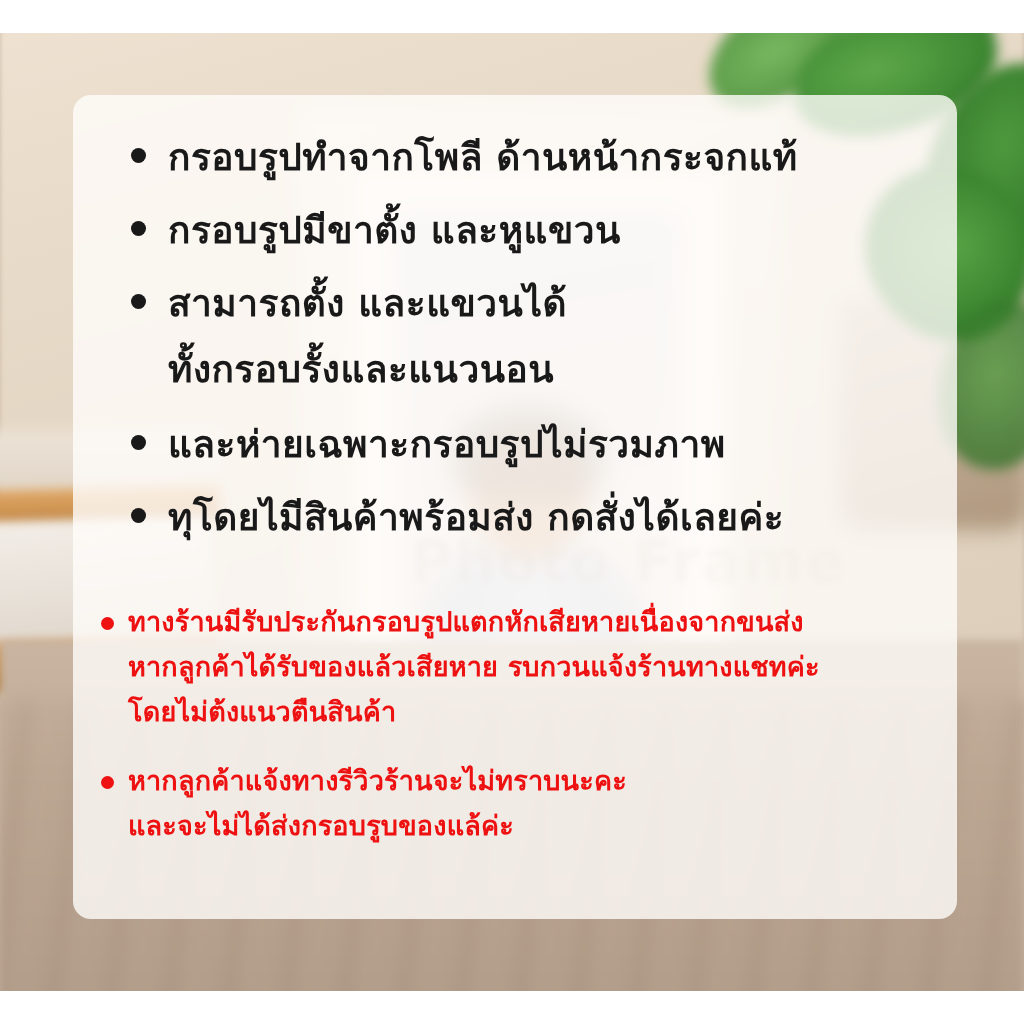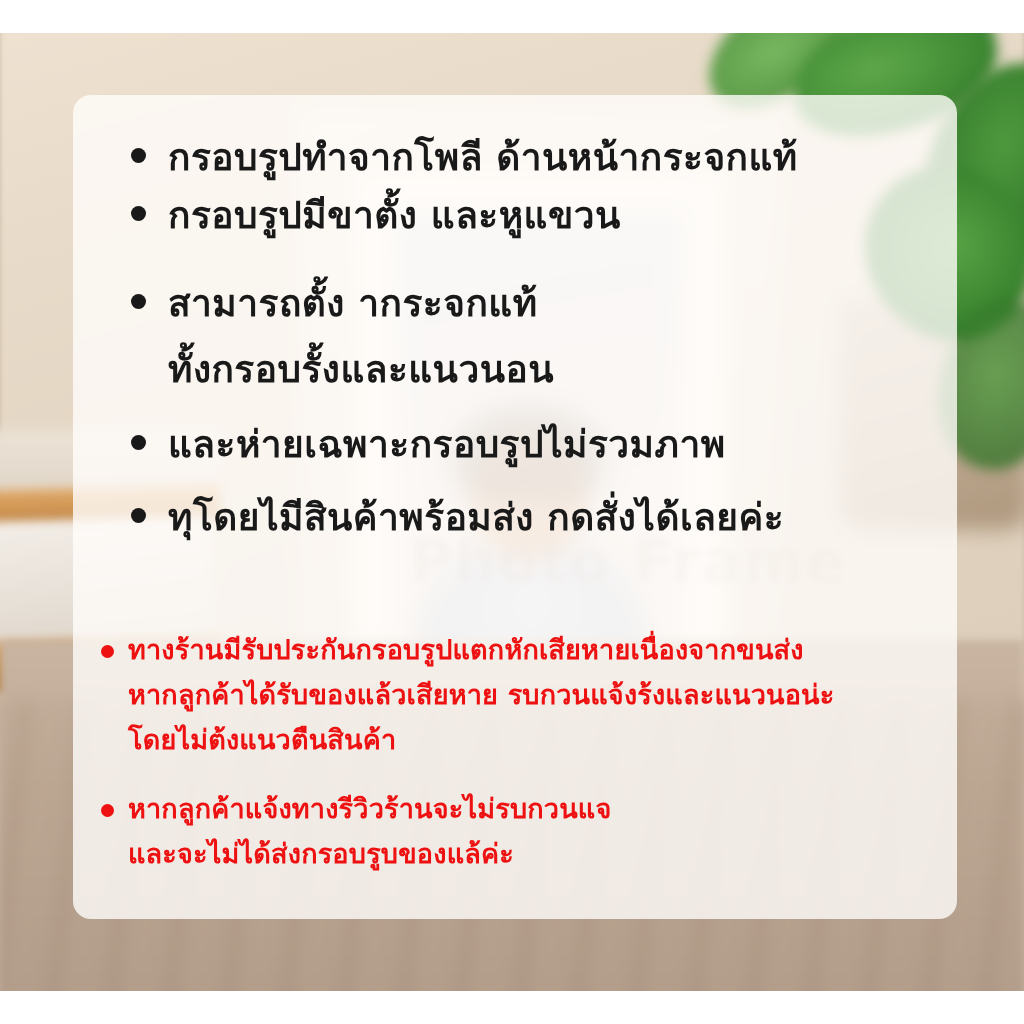--- a/index.html
+++ b/index.html
@@ -224,21 +224,21 @@
     font-size:37px;
     line-height:1.0;
     font-weight:700;
     color:#191919;
     letter-spacing:.5px;
   }
   #features .row.cont{ left:95px; }
   #features .row.cont .dot{ visibility:hidden; width:0; margin-right:0; }
 
   
-  #policy .row{ left:28px;margin-top:28px; }
+  #policy .row{ left:28px; }
   #policy .dot{
     width:13px; height:13px;
     background:#ee1111;
     margin-right:14px;
   }
   #policy .txt{
     font-size:27px;
     line-height:1.0;
     font-weight:700;
     color:#ee1111;
@@ -279,28 +279,28 @@
 
   <div id="card">
 
     <div class="list" id="features">
 
       <div class="row" style="top:44px">
         <span class="dot"></span>
         <span class="txt">กรอบรูปทำจากโพลี ด้านหน้ากระจกแท้</span>
       </div>
 
-      <div class="row" style="top:102px">
+      <div class="row" style="top:117px">
         <span class="dot"></span>
         <span class="txt">กรอบรูปมีขาตั้ง และหูแขวน</span>
       </div>
 
       <div class="row" style="top:190px">
         <span class="dot"></span>
-        <span class="txt">สามารถตั้ง ากระจกแท้</span>
+        <span class="txt">สามารถตั้ง และแขวนได้</span>
       </div>
       <div class="row cont" style="top:256px">
         <span class="dot"></span>
         <span class="txt">ทั้งกรอบรั้งและแนวนอน</span>
       </div>
 
       <div class="row" style="top:331px">
         <span class="dot"></span>
         <span class="txt">และห่ายเฉพาะกรอบรูปไม่รวมภาพ</span>
       </div>
@@ -312,30 +312,30 @@
     </div>
 
     <div class="list" id="policy">
 
       <div class="row" style="top:513px">
         <span class="dot"></span>
         <span class="txt">ทางร้านมีรับประกันกรอบรูปแตกหักเสียหายเนื่องจากขนส่ง</span>
       </div>
       <div class="row cont" style="top:558px">
         <span class="dot"></span>
-        <span class="txt">หากลูกค้าได้รับของแล้วเสียหาย รบกวนแจ้งร้งและแนวนอน่ะ</span>
+        <span class="txt">หากลูกค้าได้รับของแล้วเสียหาย รบกวนแจ้งร้านทางแชทค่ะ</span>
       </div>
       <div class="row cont" style="top:603px">
         <span class="dot"></span>
         <span class="txt">โดยไม่ต้งแนวตืนสินค้า</span>
       </div>
 
       <div class="row" style="top:672px">
         <span class="dot"></span>
-        <span class="txt">หากลูกค้าแจ้งทางรีวิวร้านจะไม่รบกวนแจ</span>
+        <span class="txt">หากลูกค้าแจ้งทางรีวิวร้านจะไม่ทราบนะคะ</span>
       </div>
       <div class="row cont" style="top:717px">
         <span class="dot"></span>
         <span class="txt">และจะไม่ได้ส่งกรอบรูบของแล้ค่ะ</span>
       </div>
     </div>
 
   </div>
 
   <div class="band top"></div>

